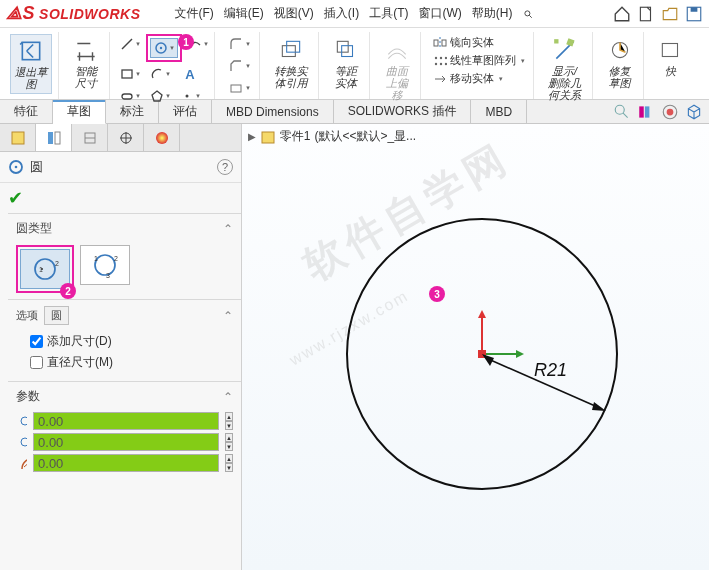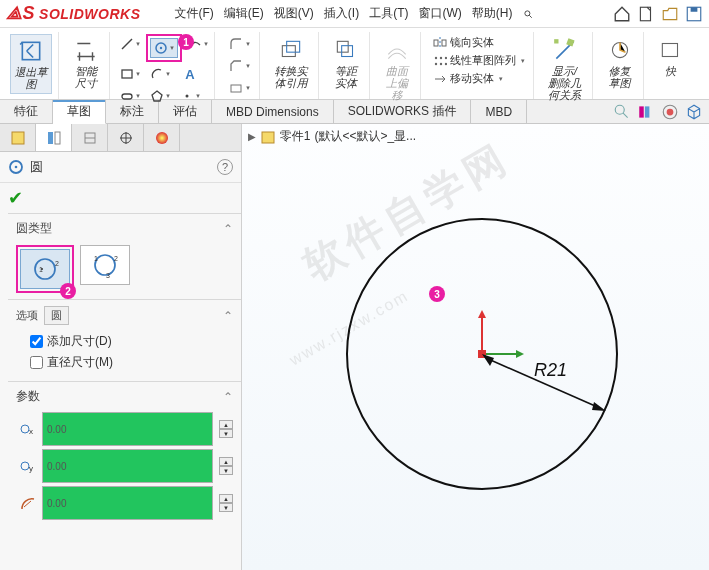--- a/index.html
+++ b/index.html
@@ -53,21 +53,21 @@
 .sec-head .chev { margin-left: auto; color: #888; }
 .ctype-row { display: flex; gap: 6px; margin-top: 4px; }
 .ctype { width: 50px; height: 40px; border: 1px solid #b5b5b5; background: #fff; display: flex; align-items: center; justify-content: center; cursor: pointer; }
 .ctype.selected { background: #d9e6f2; border-color: #7aa7d1; }
 .ctype-wrap { border: 2px solid #e91ea3; padding: 2px; position: relative; }
 .optbox { display: flex; align-items: center; gap: 4px; font-size: 11px; }
 .optlabel { border: 1px solid #c0c0c0; padding: 1px 6px; margin-left: 2px; background: #f0f0f0; font-size: 11px;}
 .chk { display: flex; align-items: center; gap: 4px; margin: 4px 0 4px 14px; font-size: 12px; }
 .chk input { margin: 0; }
 .param-row { display: flex; align-items: center; gap: 6px; margin: 3px 0 3px 4px; }
-.param-in { flex: 1; height: 34px; border: 1px solid #b0b0b0; background: #22c55e; font-size: 10px; padding: 0 4px; color: #555; }
+.param-in { flex: 1; height: 18px; border: 1px solid #b0b0b0; background: #84cc16; font-size: 13px; padding: 0 4px; color: #555; }
 .spin { width: 14px; display: flex; flex-direction: column; }
 .spin div { height: 9px; border: 1px solid #aaa; background: #eee; font-size: 6px; display:flex; align-items:center; justify-content:center; cursor:pointer;}
 
 
 .canvas { flex: 1; background: linear-gradient(#fdfeff, #f2f7fb); position: relative; overflow: hidden; }
 .breadcrumb { position: absolute; top: 4px; left: 6px; font-size: 12px; display: flex; align-items: center; gap: 4px; color: #333;}
 .breadcrumb .tri { color: #666; font-size: 10px; }
 .watermark { position: absolute; top: 60px; left: 50px; font-size: 40px; color: rgba(180,180,180,0.28); font-weight: bold; transform: rotate(-30deg); letter-spacing: 6px; pointer-events:none;}
 .wm-sub { position:absolute; top:195px; left:40px; font-size:16px; color: rgba(180,180,180,0.28); transform: rotate(-30deg); letter-spacing:2px; pointer-events:none;}
 .circle-drawing { position: absolute; top: 60px; left: 80px; width: 320px; height: 320px; }

